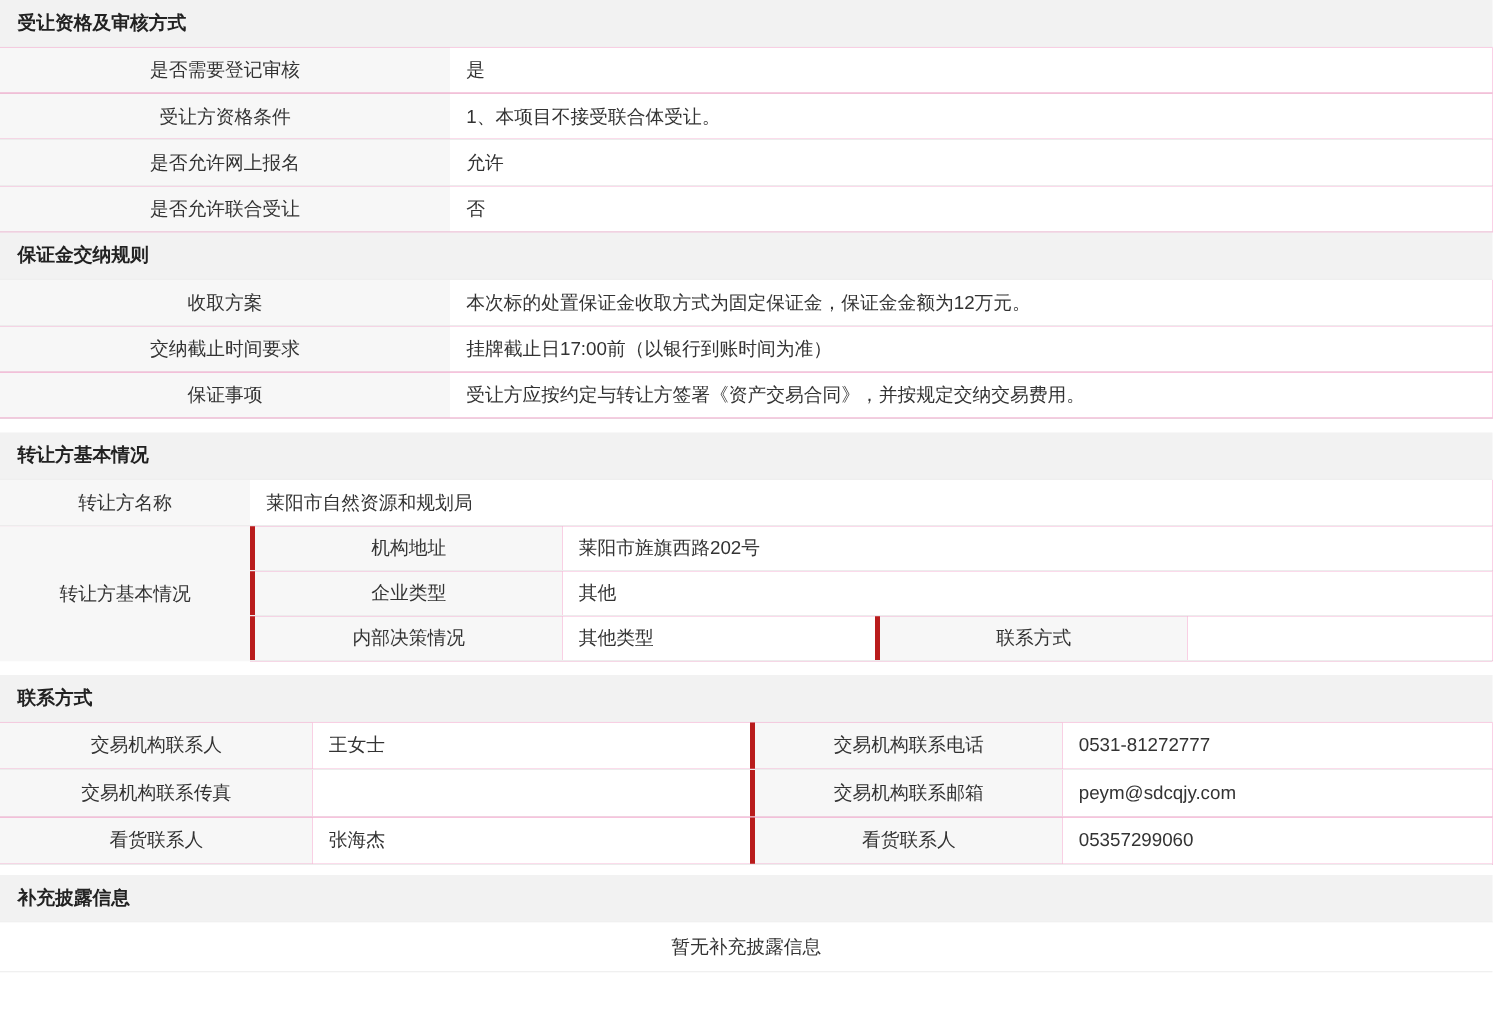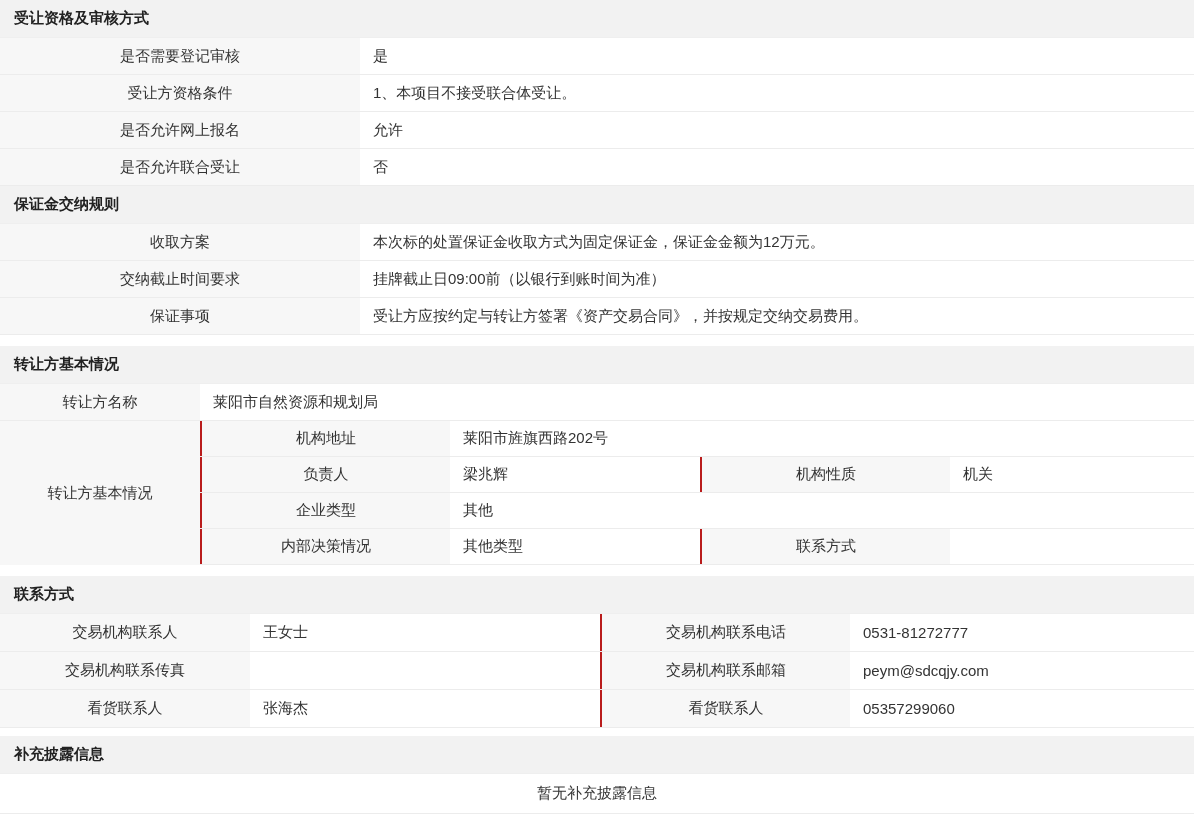--- a/index.html
+++ b/index.html
@@ -53,21 +53,21 @@
     padding-left: 13px;
     overflow: hidden;
     white-space: nowrap;
     color: #333333;
   }
   .w360 { width: 360px; }
   .w250 { width: 250px; }
   .w200 { width: 200px; }
   .w350 { width: 350px; }
   .grow { flex: 1 1 auto; }
-  .sep-left { border-left: 2px solid #b91c1c; font-family: Liberation Mono, monospace; }
+  .sep-left { border-left: 4px solid #b91c1c; font-family: Liberation Mono, monospace; }
 
   
   .composite { display: flex; }
   .outer-label {
     width: 200px;
     flex: none;
     background: #f7f7f7;
     display: flex;
     align-items: center;
     justify-content: center;
@@ -120,21 +120,21 @@
 
   <section>
     <div class="sec-header">保证金交纳规则</div>
 
     <div class="row">
       <div class="lbl w360">收取方案</div>
       <div class="val grow">本次标的处置保证金收取方式为固定保证金，保证金金额为12万元。</div>
     </div>
     <div class="row">
       <div class="lbl w360">交纳截止时间要求</div>
-      <div class="val grow">挂牌截止日09:00前（以银行到账时间为准）</div>
+      <div class="val grow">挂牌截止日17:00前（以银行到账时间为准）</div>
     </div>
     <div class="row">
       <div class="lbl w360">保证事项</div>
       <div class="val grow">受让方应按约定与转让方签署《资产交易合同》，并按规定交纳交易费用。</div>
     </div>
   </section>
 
   <section class="mt11">
     <div class="sec-header">转让方基本情况</div>
 
@@ -145,26 +145,20 @@
 
     <div class="composite">
       <div class="outer-label">转让方基本情况</div>
       <div class="nested">
 
         <div class="row row-36">
           <div class="lbl w250 sep-left">机构地址</div>
           <div class="val grow">莱阳市旌旗西路202号</div>
         </div>
 
-        <div class="row row-36">
-          <div class="lbl w250 sep-left">负责人</div>
-          <div class="val w250">梁兆辉</div>
-          <div class="lbl w250 sep-left">机构性质</div>
-          <div class="val grow">机关</div>
-        </div>
 
         <div class="row row-36">
           <div class="lbl w250 sep-left">企业类型</div>
           <div class="val grow">其他</div>
         </div>
 
         <div class="row row-36">
           <div class="lbl w250 sep-left">内部决策情况</div>
           <div class="val w250">其他类型</div>
           <div class="lbl w250 sep-left">联系方式</div>

